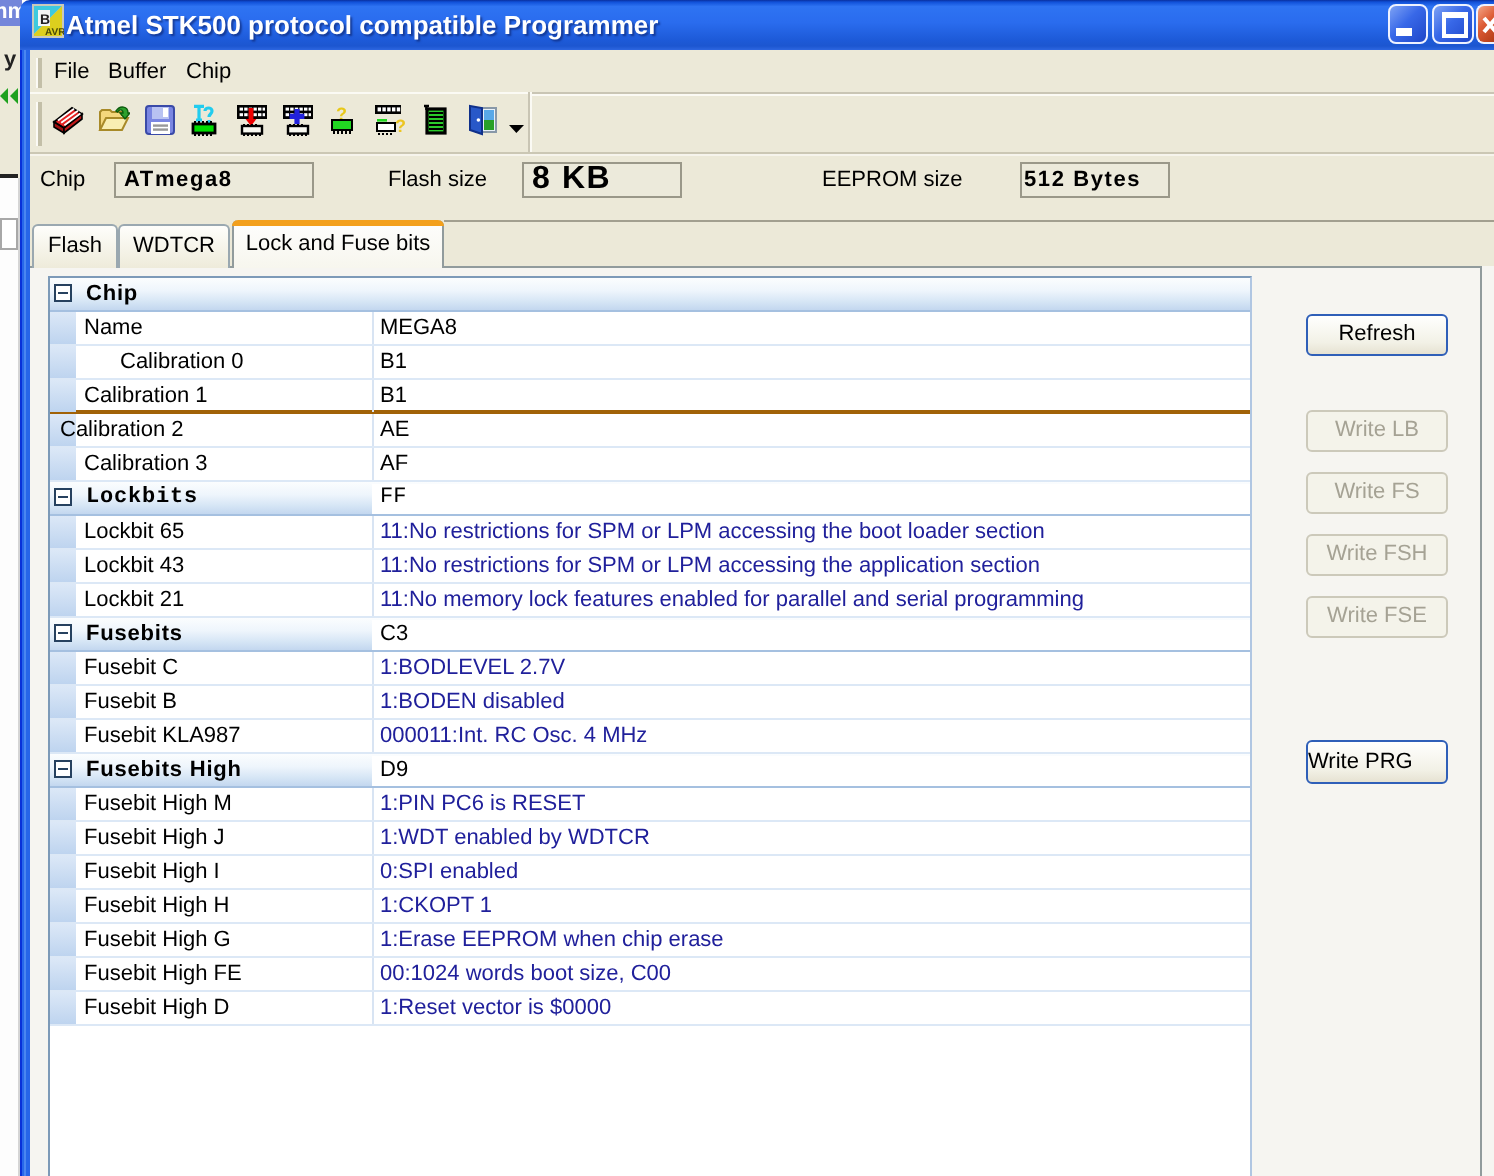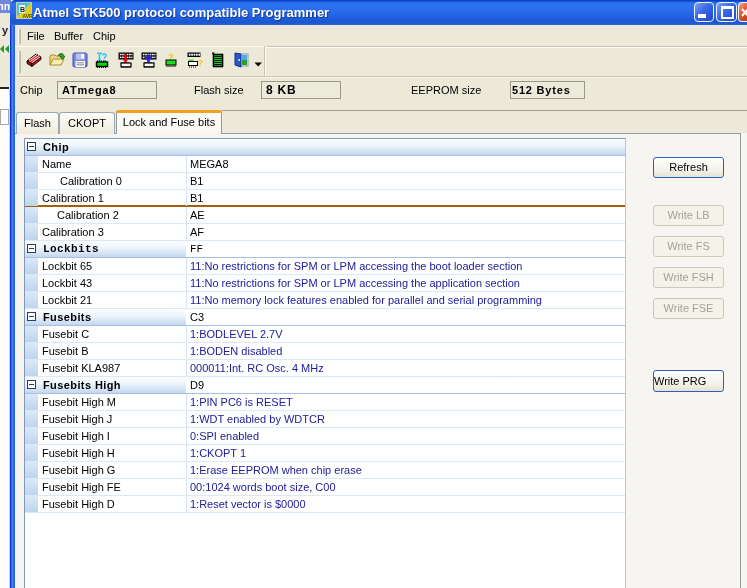--- a/index.html
+++ b/index.html
@@ -193,30 +193,30 @@
 <div class="abs" style="left:266px;top:47px;width:481px;height:1px;background:#fbfaf4;"></div>
 
 <div class="abs" style="left:15px;top:76px;width:732px;height:1px;background:#cbc7b4;"></div>
 <div class="abs" style="left:15px;top:77px;width:732px;height:1px;background:#f6f4ec;"></div>
 
 <div class="lbl" style="left:20px;top:84px;">Chip</div>
 <div class="abs" style="left:57px;top:81px;width:94px;height:16px;border:1px solid #9a9889;background:#eceadb;
   font-weight:bold;font-size:11px;line-height:16px;padding-left:4px;letter-spacing:0.8px;">ATmega8</div>
 <div class="lbl" style="left:194px;top:84px;">Flash size</div>
 <div class="abs" style="left:261px;top:81px;width:74px;height:16px;border:1px solid #9a9889;background:#eceadb;
-  font-weight:bold;font-size:12px;line-height:16px;padding-left:4px;letter-spacing:0.8px;">8 KB</div>
+  font-weight:bold;font-size:16px;line-height:16px;padding-left:4px;letter-spacing:0.8px;">8 KB</div>
 <div class="lbl" style="left:411px;top:84px;">EEPROM size</div>
 <div class="abs" style="left:510px;top:81px;width:72px;height:16px;border:1px solid #9a9889;background:#eceadb;
   font-weight:bold;font-size:11px;line-height:16px;padding-left:1px;letter-spacing:0.8px;">512 Bytes</div>
 
 <div class="abs" style="left:15px;top:133px;width:726px;height:1px;background:#919b9c;"></div>
 <div class="abs" style="left:16px;top:112px;width:41px;height:21px;border:1px solid #9aa8b0;border-bottom:none;border-radius:3px 3px 0 0;
   background:linear-gradient(180deg,#fefefb,#eeebda);text-align:center;font-size:11px;line-height:21px;">Flash</div>
 <div class="abs" style="left:59px;top:112px;width:54px;height:21px;border:1px solid #9aa8b0;border-bottom:none;border-radius:3px 3px 0 0;
-  background:linear-gradient(180deg,#fefefb,#eeebda);text-align:center;font-size:11px;line-height:21px;">CKOPT</div>
+  background:linear-gradient(180deg,#fefefb,#eeebda);text-align:center;font-size:11px;line-height:21px;">WDTCR</div>
 <div class="abs" style="left:116px;top:110px;width:104px;height:24px;border:1px solid #919b9c;border-bottom:none;border-top:none;border-radius:3px 3px 0 0;
   background:linear-gradient(180deg,#fefefd,#f7f6ee);text-align:center;font-size:11px;line-height:24px;">Lock and Fuse bits
   <div class="abs" style="left:-1px;top:0;width:106px;height:2.5px;border-radius:3px 3px 0 0;background:#f3a01c;"></div>
 </div>
 <div class="abs" style="left:222px;top:110px;width:525px;height:1px;background:#a29f8f;"></div>
 
 <div class="abs" style="left:740px;top:134px;width:1px;height:454px;background:#919b9c;"></div>
 
 <div class="abs" id="grid" style="left:24px;top:138px;width:600px;height:450px;background:#fff;
   border-top:1px solid #7d9ab8;border-left:1px solid #7d9ab8;border-right:1px solid #b0c6e2;">
@@ -240,21 +240,21 @@
       <div class="abs" style="left:165px;top:2px;color:#000;">B1</div>
     </div>
 <div class="abs" style="left:0;top:51px;width:600px;height:17px;border-bottom:2px solid #a16207;box-sizing:border-box;">
       <div class="abs" style="left:0;top:0;width:13px;height:16px;background:linear-gradient(180deg,#dce8f7,#bed4ef);"></div>
       <div class="abs" style="left:17px;top:2px;">Calibration 1</div>
       <div class="abs" style="left:161px;top:0;width:1px;height:16px;background:#d8e4f3;"></div>
       <div class="abs" style="left:165px;top:2px;color:#000;">B1</div>
     </div>
 <div class="abs" style="left:0;top:68px;width:600px;height:17px;border-bottom:1px solid #dce8f6;box-sizing:border-box;">
       <div class="abs" style="left:0;top:0;width:13px;height:16px;background:linear-gradient(180deg,#dce8f7,#bed4ef);"></div>
-      <div class="abs" style="left:32px;top:2px;">Calibration 2</div>
+      <div class="abs" style="left:5px;top:2px;">Calibration 2</div>
       <div class="abs" style="left:161px;top:0;width:1px;height:16px;background:#d8e4f3;"></div>
       <div class="abs" style="left:165px;top:2px;color:#000;">AE</div>
     </div>
 <div class="abs" style="left:0;top:85px;width:600px;height:17px;border-bottom:1px solid #dce8f6;box-sizing:border-box;">
       <div class="abs" style="left:0;top:0;width:13px;height:16px;background:linear-gradient(180deg,#dce8f7,#bed4ef);"></div>
       <div class="abs" style="left:17px;top:2px;">Calibration 3</div>
       <div class="abs" style="left:161px;top:0;width:1px;height:16px;background:#d8e4f3;"></div>
       <div class="abs" style="left:165px;top:2px;color:#000;">AF</div>
     </div>
 <div class="abs" style="left:0;top:102px;width:600px;height:17px;

